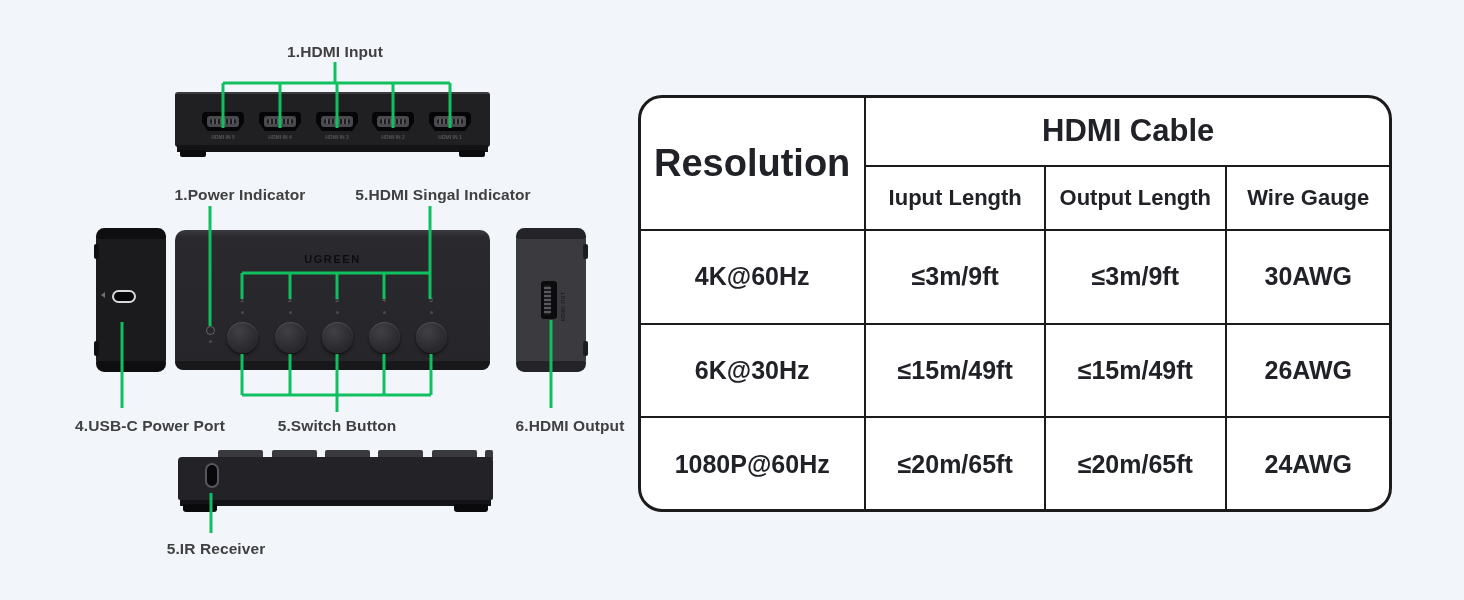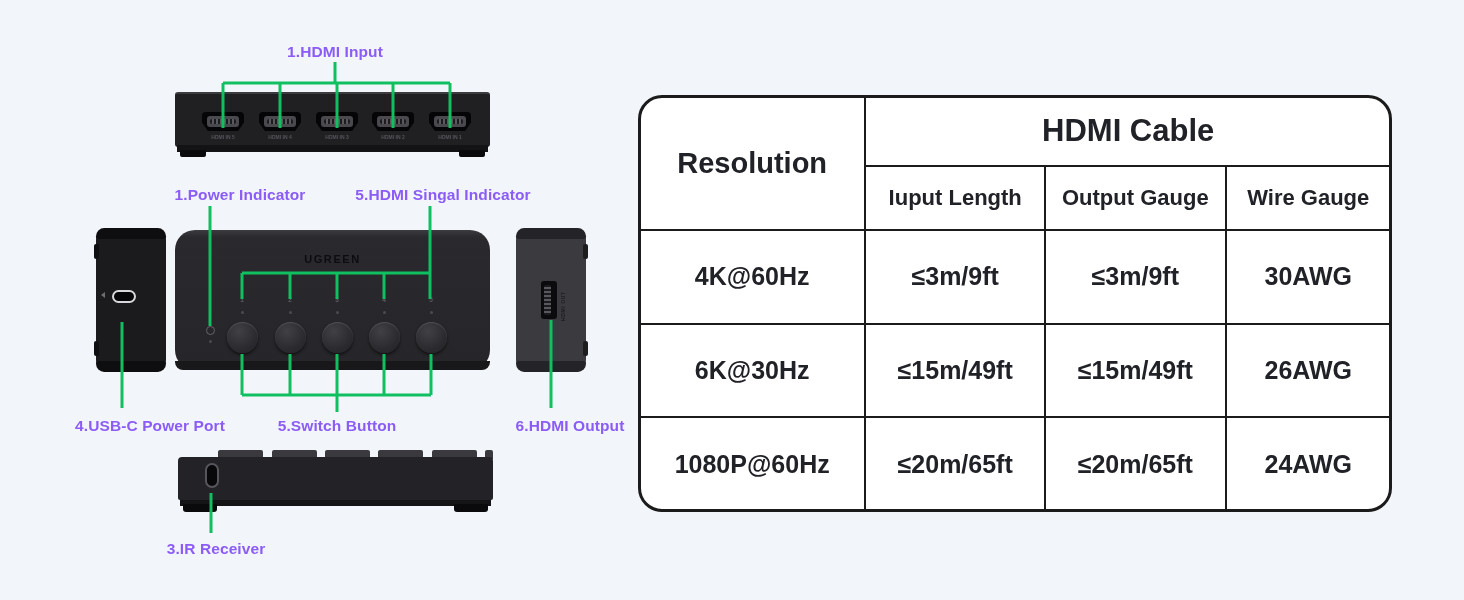--- a/index.html
+++ b/index.html
@@ -7,40 +7,40 @@
     position:relative;
     width:1464px;height:600px;
     background:#f2f6fa;
     font-family:"Liberation Sans",sans-serif;
     overflow:hidden;
   }
   
   .callout{
     position:absolute;
     transform:translateX(-50%);
-    font-size:15.5px;font-weight:bold;color:#8b5cf6;
+    font-size:15.5px;font-weight:bold;color:#404040;
     white-space:nowrap;letter-spacing:.1px;
   }
   
   .lines{position:absolute;left:0;top:0;z-index:5;pointer-events:none;}
   .gline{stroke:#10bf5f;stroke-width:3;fill:none;}
   
   .dev-top{position:absolute;left:175px;top:92px;width:315px;height:65px;}
   .dt-body{position:absolute;left:0;top:0;width:315px;height:53px;background:#202023;border-radius:3px;border-top:2px solid #3c3c40;}
   .dt-strip{position:absolute;left:2px;top:53px;width:311px;height:7px;background:#131316;}
   .foot{position:absolute;height:7px;background:#0a0a0c;border-radius:0 0 2px 2px;}
   .hport{position:absolute;top:20px;width:42px;height:19px;background:#050507;border-radius:4px;
          clip-path:polygon(0 0,100% 0,100% 55%,86% 100%,14% 100%,0 55%);}
   .hport-in{position:absolute;left:5px;top:4px;right:5px;bottom:4px;background:#4a4a4e;border-radius:3px;}
   .hport-slot{position:absolute;left:3px;top:3px;right:3px;bottom:3px;border-radius:2px;
          background:repeating-linear-gradient(90deg,#1c1c1f 0 2px,#5a5a5e 2px 4px);}
   .hport-label{position:absolute;top:42px;width:50px;text-align:center;font-size:5px;color:#54545a;font-weight:bold;}
   
   .dev-front{position:absolute;left:175px;top:230px;width:315px;height:140px;
-    background:linear-gradient(180deg,#3b3b40 0,#2a2a2e 7px,#26262a 100%);border-radius:20px;}
+    background:linear-gradient(180deg,#3b3b40 0,#2a2a2e 7px,#26262a 100%);border-radius:10px;}
   .df-strip{position:absolute;left:0;bottom:0;width:100%;height:9px;background:#18181b;border-radius:0 0 8px 8px;}
   .logo{position:absolute;left:0;top:23px;width:100%;text-align:center;
     font-size:11px;font-weight:bold;letter-spacing:1.6px;color:#0d0d10;}
   .btn{position:absolute;width:31px;height:31px;border-radius:50%;top:92px;
     background:radial-gradient(circle at 38% 30%,#404045,#2b2b2f 62%,#222226 100%);
     box-shadow:inset 0 1px 1px rgba(255,255,255,.14),0 2px 3px rgba(0,0,0,.55);}
   .btn-num{position:absolute;top:66px;width:20px;text-align:center;font-size:6.5px;color:#5a5a60;font-weight:bold;}
   .led{position:absolute;top:81px;width:3px;height:3px;border-radius:50%;background:#4a4a52;}
   .pwr-ring{position:absolute;left:31px;top:96px;width:7px;height:7px;border:1.5px solid #63636a;border-radius:50%;}
   .pwr-dot{position:absolute;left:34px;top:110px;width:3px;height:3px;border-radius:50%;background:#4a4a52;}
@@ -80,21 +80,21 @@
     box-sizing:border-box;
   }
   .spec{
     border-collapse:collapse;table-layout:fixed;
     width:calc(100% + 6px);height:calc(100% + 6px);margin:-3px;
   }
   .spec th,.spec td{
     border:2.5px solid #1b1b1b;text-align:center;vertical-align:middle;
     color:#202227;font-weight:bold;padding:0;
   }
-  .cell-res{font-size:29px;}
+  .cell-res{font-size:38px;}
   .cell-group{font-size:31px;}
   .cell-sub{font-size:22px;}
   .cell-data{font-size:25px;}
   tr.hrow1{height:70px;}
   tr.hrow2{height:64px;}
 </style>
 </head>
 <body>
 
 <div class="stage">
@@ -207,38 +207,38 @@
     <path class="gline" d="M551 320 V408"></path>
     <path class="gline" d="M211 493 V533"></path>
   </svg>
 
   <div class="callout" style="left:335px;top:43px;">1.HDMI Input</div>
   <div class="callout" style="left:240px;top:186px;">1.Power Indicator</div>
   <div class="callout" style="left:443px;top:186px;">5.HDMI Singal Indicator</div>
   <div class="callout" style="left:150px;top:417px;">4.USB-C Power Port</div>
   <div class="callout" style="left:337px;top:417px;">5.Switch Button</div>
   <div class="callout" style="left:535px;top:417px;margin-left:35px;">6.HDMI Output</div>
-  <div class="callout" style="left:216px;top:540px;">3.IR Receiver</div>
+  <div class="callout" style="left:216px;top:540px;">5.IR Receiver</div>
 
   <div class="spec-wrap">
     <table class="spec">
       <colgroup>
         <col style="width:30.1%">
           <col style="width:23.9%">
           <col style="width:24%">
           <col style="width:22%">
       </colgroup>
       <tbody>
           <tr class="hrow1">
         <th rowspan="2" class="cell-res">Resolution</th>
         <th colspan="3" class="cell-group">HDMI Cable</th>
       </tr>
       <tr class="hrow2">
         <th class="cell-sub">Iuput Length</th>
-        <th class="cell-sub">Output Gauge</th>
+        <th class="cell-sub">Output Length</th>
         <th class="cell-sub">Wire Gauge</th>
       </tr>
       <tr>
         <td class="cell-data">4K@60Hz</td>
         <td class="cell-data">≤3m/9ft</td>
         <td class="cell-data">≤3m/9ft</td>
         <td class="cell-data">30AWG</td>
       </tr>
       <tr>
         <td class="cell-data">6K@30Hz</td>

